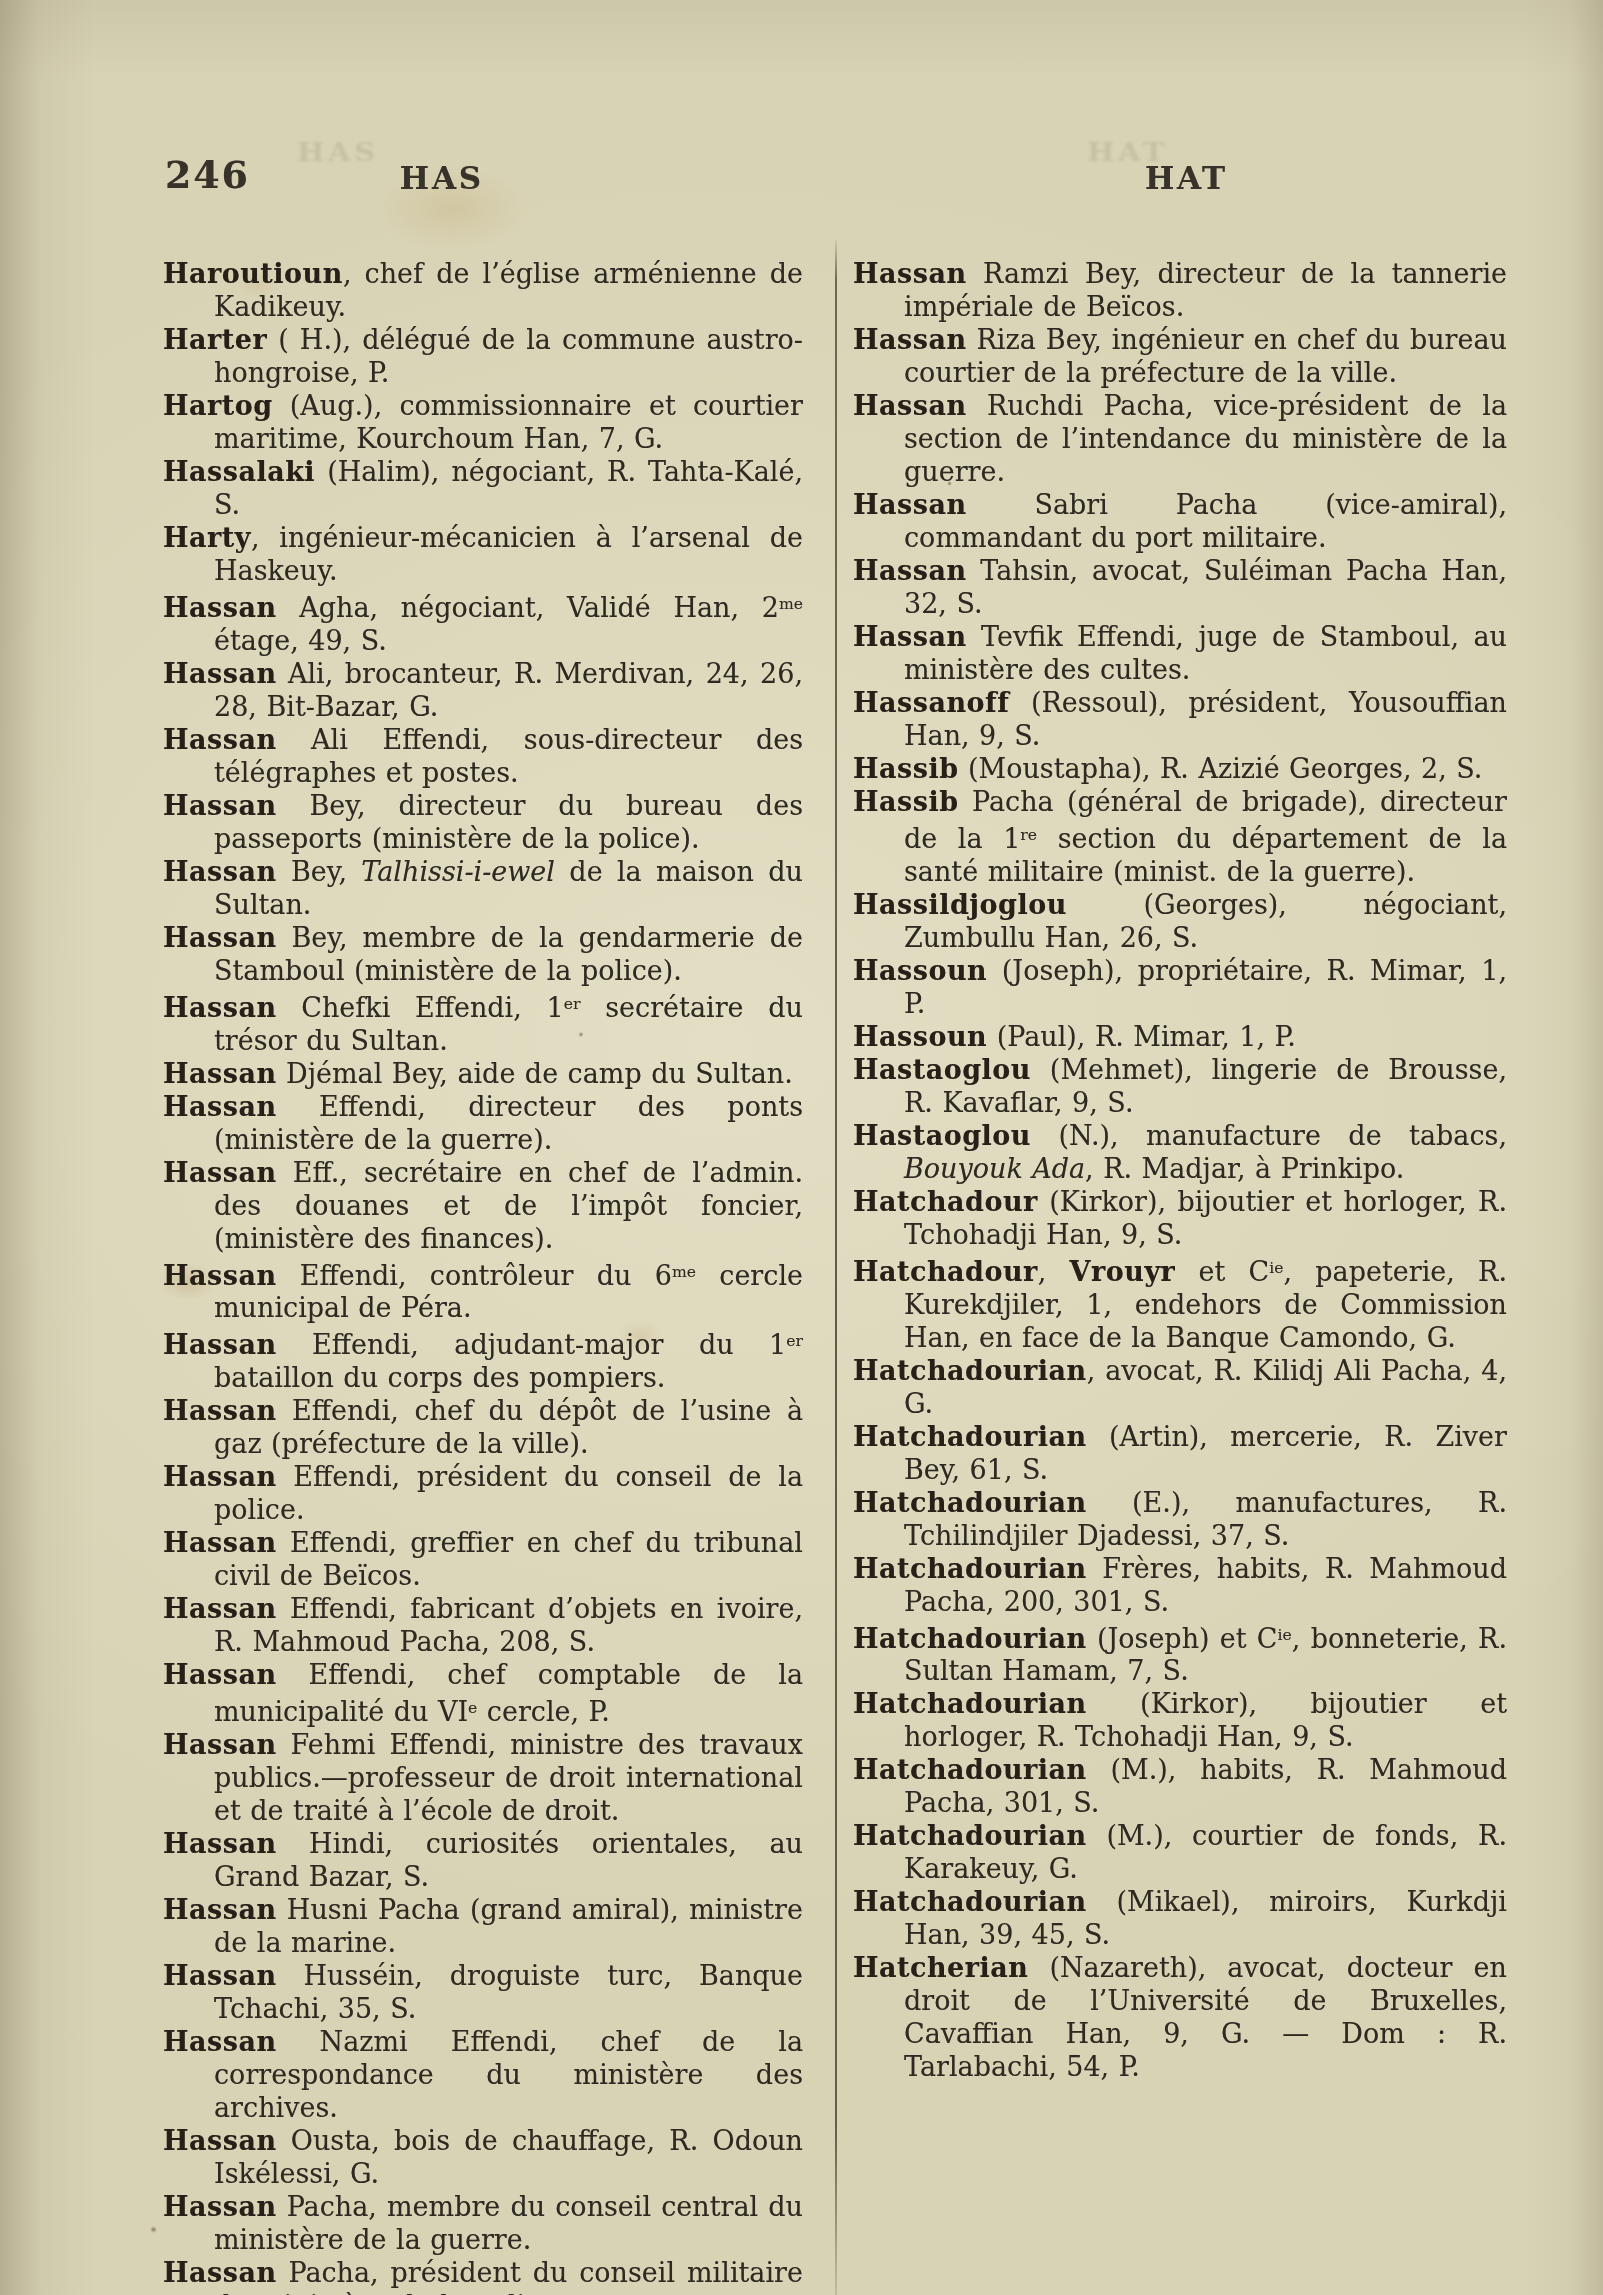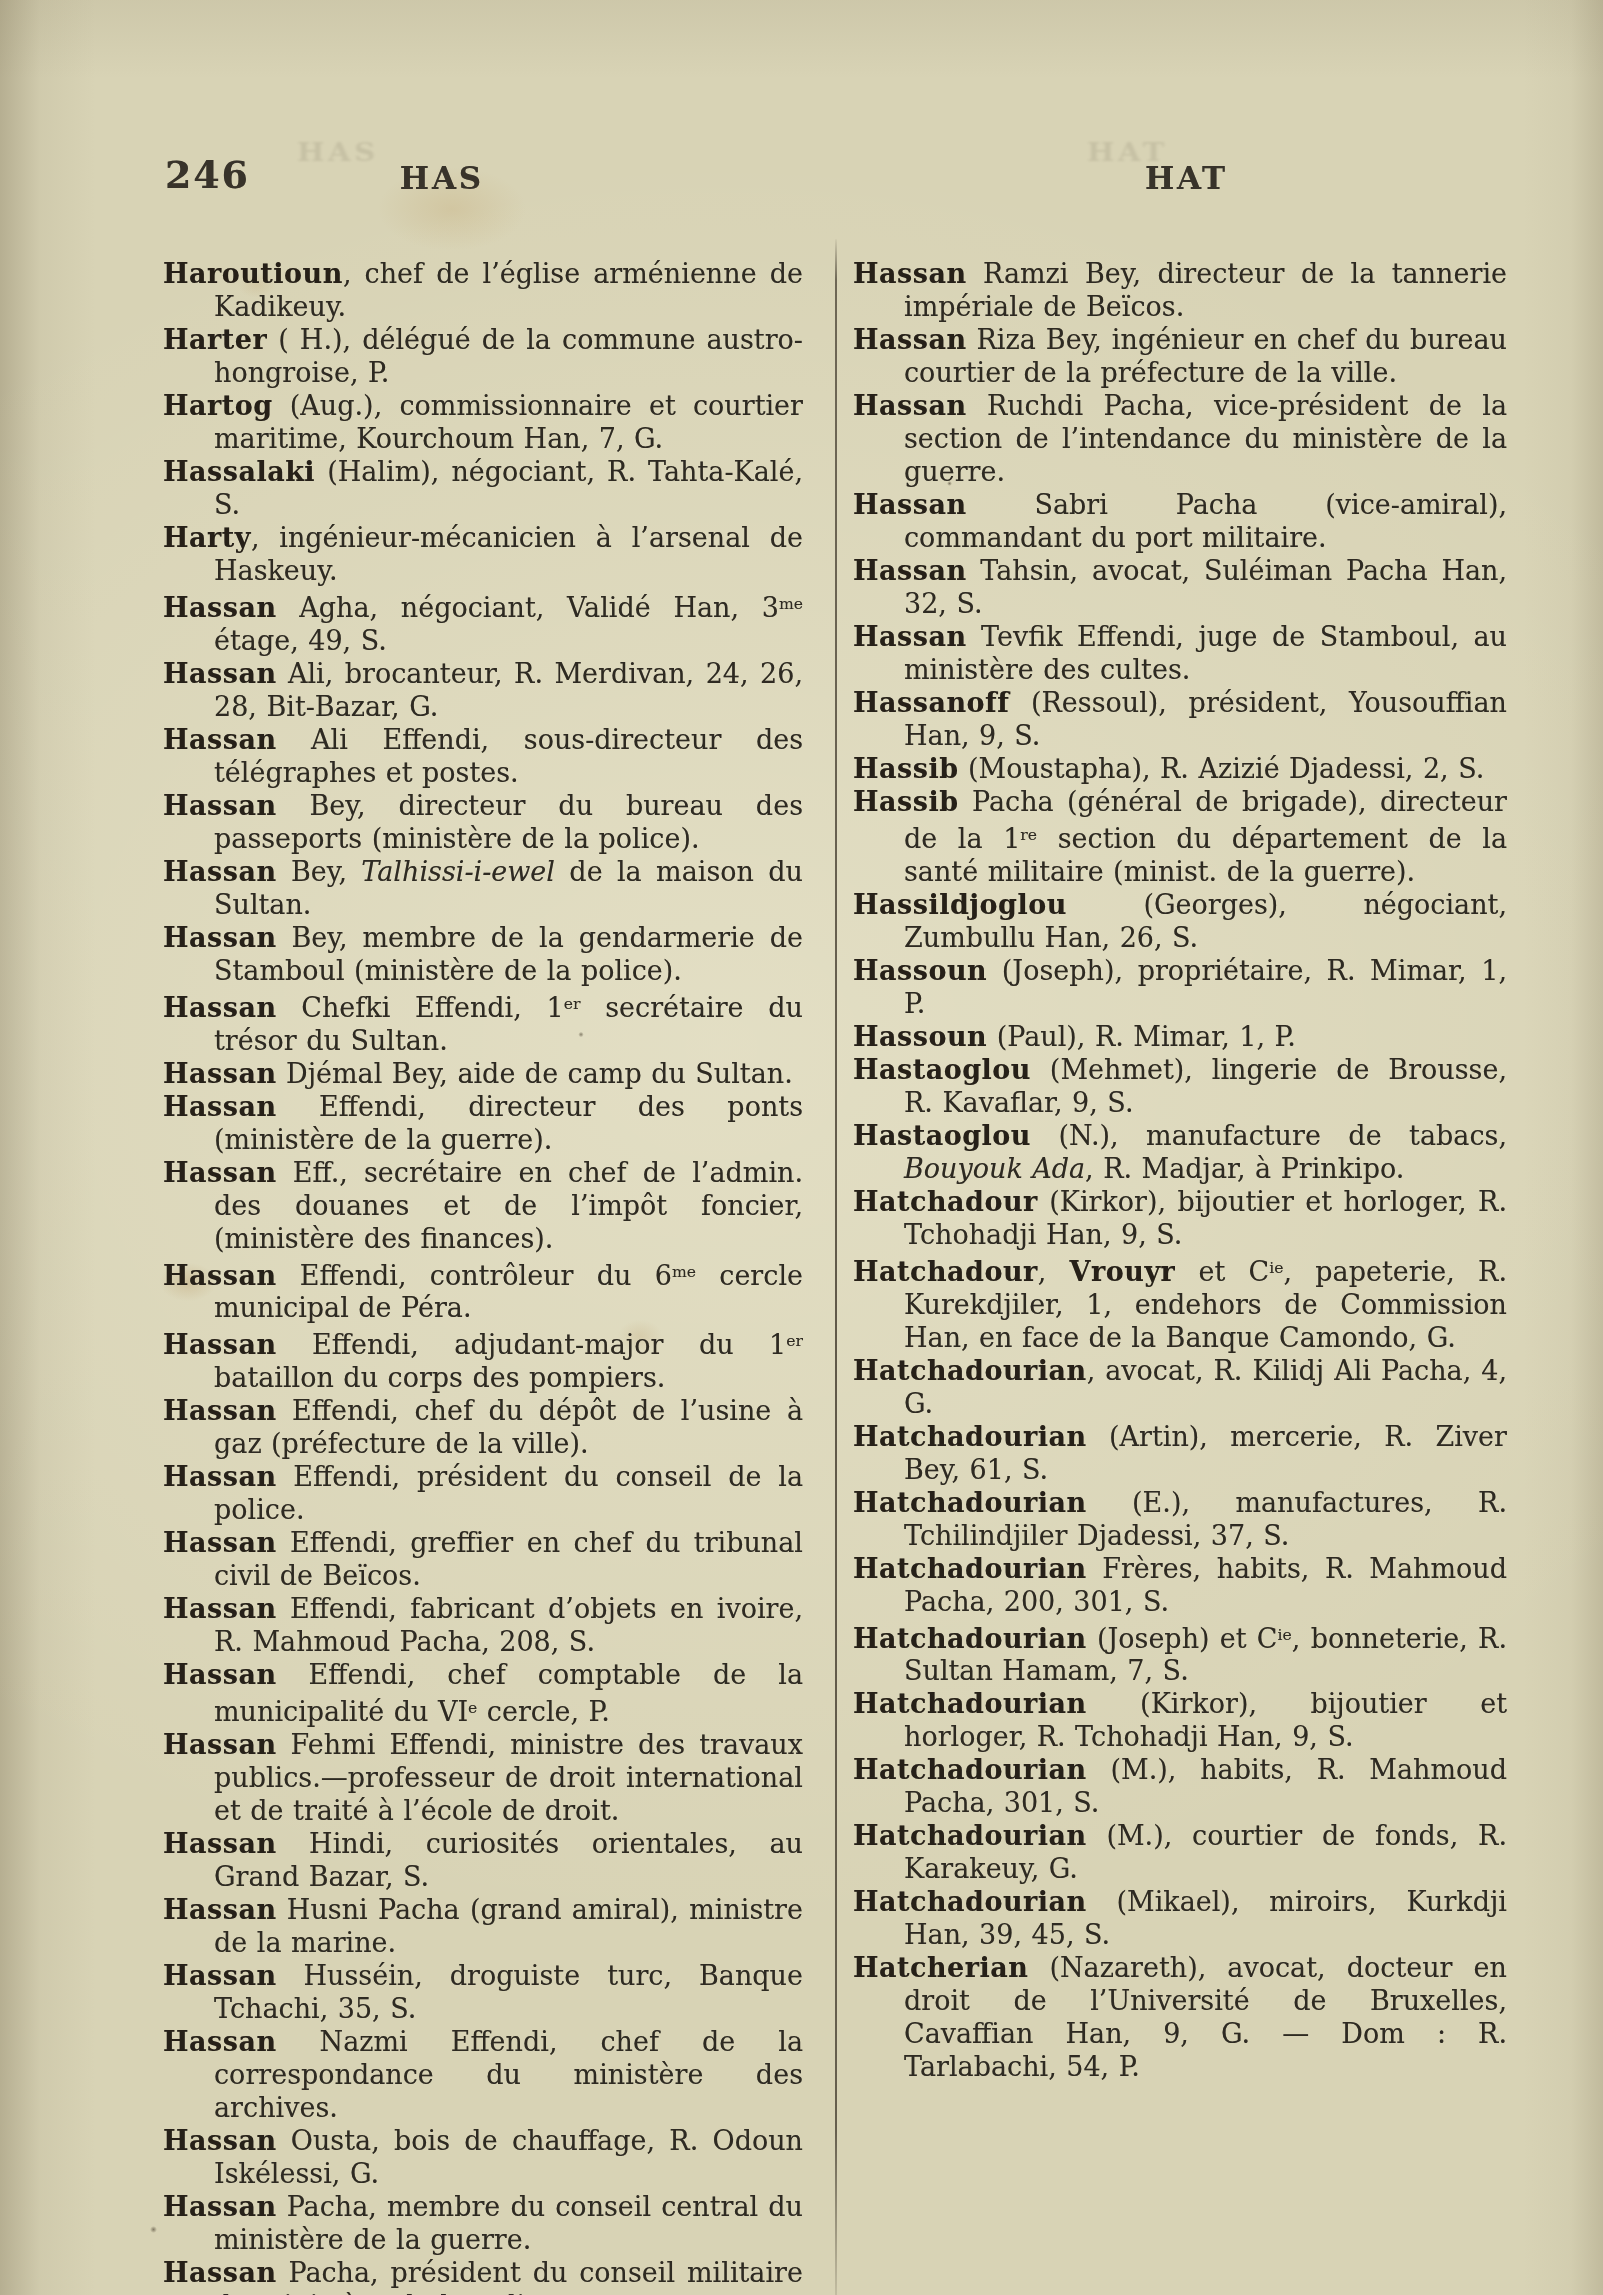--- a/index.html
+++ b/index.html
@@ -101,21 +101,21 @@
   <div class="running-head running-head-right">HAT</div>
 
   <div class="divider"></div>
 
   <div class="col col-left">
       <p class="entry"><span class="seg-b">Haroutioun</span><span class="seg-n">, chef de l’église arménienne de Kadikeuy.</span></p>
       <p class="entry"><span class="seg-b">Harter</span><span class="seg-n"> ( H.), délégué de la commune austro-hongroise, P.</span></p>
       <p class="entry"><span class="seg-b">Hartog</span><span class="seg-n"> (Aug.), commissionnaire et courtier maritime, Kourchoum Han, 7, G.</span></p>
       <p class="entry"><span class="seg-b">Hassalaki</span><span class="seg-n"> (Halim), négociant, R. Tahta-Kalé, S.</span></p>
       <p class="entry"><span class="seg-b">Harty</span><span class="seg-n">, ingénieur-mécanicien à l’arsenal de Haskeuy.</span></p>
-      <p class="entry"><span class="seg-b">Hassan</span><span class="seg-n"> Agha, négociant, Validé Han, 3</span><span class="seg-sup">me</span><span class="seg-n"> étage, 49, S.</span></p>
+      <p class="entry"><span class="seg-b">Hassan</span><span class="seg-n"> Agha, négociant, Validé Han, 2</span><span class="seg-sup">me</span><span class="seg-n"> étage, 49, S.</span></p>
       <p class="entry"><span class="seg-b">Hassan</span><span class="seg-n"> Ali, brocanteur, R. Merdivan, 24, 26, 28, Bit-Bazar, G.</span></p>
       <p class="entry"><span class="seg-b">Hassan</span><span class="seg-n"> Ali Effendi, sous-directeur des télégraphes et postes.</span></p>
       <p class="entry"><span class="seg-b">Hassan</span><span class="seg-n"> Bey, directeur du bureau des passeports (ministère de la police).</span></p>
       <p class="entry"><span class="seg-b">Hassan</span><span class="seg-n"> Bey, </span><span class="seg-i">Talhissi-i-ewel</span><span class="seg-n"> de la maison du Sultan.</span></p>
       <p class="entry"><span class="seg-b">Hassan</span><span class="seg-n"> Bey, membre de la gendarmerie de Stamboul (ministère de la police).</span></p>
       <p class="entry"><span class="seg-b">Hassan</span><span class="seg-n"> Chefki Effendi, 1</span><span class="seg-sup">er</span><span class="seg-n"> secrétaire du trésor du Sultan.</span></p>
       <p class="entry"><span class="seg-b">Hassan</span><span class="seg-n"> Djémal Bey, aide de camp du Sultan.</span></p>
       <p class="entry"><span class="seg-b">Hassan</span><span class="seg-n"> Effendi, directeur des ponts (ministère de la guerre).</span></p>
       <p class="entry"><span class="seg-b">Hassan</span><span class="seg-n"> Eff., secrétaire en chef de l’admin. des douanes et de l’impôt foncier, (ministère des finances).</span></p>
       <p class="entry"><span class="seg-b">Hassan</span><span class="seg-n"> Effendi, contrôleur du 6</span><span class="seg-sup">me</span><span class="seg-n"> cercle municipal de Péra.</span></p>
@@ -136,21 +136,21 @@
       <p class="entry"><span class="seg-b">Hassan</span><span class="seg-n"> Pacha, directeur de la police de Béchiktach.</span></p>
     </div>
   <div class="col col-right">
       <p class="entry"><span class="seg-b">Hassan</span><span class="seg-n"> Ramzi Bey, directeur de la tannerie impériale de Beïcos.</span></p>
       <p class="entry"><span class="seg-b">Hassan</span><span class="seg-n"> Riza Bey, ingénieur en chef du bureau courtier de la préfecture de la ville.</span></p>
       <p class="entry"><span class="seg-b">Hassan</span><span class="seg-n"> Ruchdi Pacha, vice-président de la section de l’intendance du ministère de la guerre.</span></p>
       <p class="entry"><span class="seg-b">Hassan</span><span class="seg-n"> Sabri Pacha (vice-amiral), commandant du port militaire.</span></p>
       <p class="entry"><span class="seg-b">Hassan</span><span class="seg-n"> Tahsin, avocat, Suléiman Pacha Han, 32, S.</span></p>
       <p class="entry"><span class="seg-b">Hassan</span><span class="seg-n"> Tevfik Effendi, juge de Stamboul, au ministère des cultes.</span></p>
       <p class="entry"><span class="seg-b">Hassanoff</span><span class="seg-n"> (Ressoul), président, Yousouffian Han, 9, S.</span></p>
-      <p class="entry"><span class="seg-b">Hassib</span><span class="seg-n"> (Moustapha), R. Azizié Djadessi, 2, S.</span></p>
+      <p class="entry"><span class="seg-b">Hassib</span><span class="seg-n"> (Moustapha), R. Azizié Georges, 2, S.</span></p>
       <p class="entry"><span class="seg-b">Hassib</span><span class="seg-n"> Pacha (général de brigade), directeur de la 1</span><span class="seg-sup">re</span><span class="seg-n"> section du département de la santé militaire (minist. de la guerre).</span></p>
       <p class="entry"><span class="seg-b">Hassildjoglou</span><span class="seg-n"> (Georges), négociant, Zumbullu Han, 26, S.</span></p>
       <p class="entry"><span class="seg-b">Hassoun</span><span class="seg-n"> (Joseph), propriétaire, R. Mimar, 1, P.</span></p>
       <p class="entry"><span class="seg-b">Hassoun</span><span class="seg-n"> (Paul), R. Mimar, 1, P.</span></p>
       <p class="entry"><span class="seg-b">Hastaoglou</span><span class="seg-n"> (Mehmet), lingerie de Brousse, R. Kavaflar, 9, S.</span></p>
       <p class="entry"><span class="seg-b">Hastaoglou</span><span class="seg-n"> (N.), manufacture de tabacs, </span><span class="seg-i">Bouyouk Ada</span><span class="seg-n">, R. Madjar, à Prinkipo.</span></p>
       <p class="entry"><span class="seg-b">Hatchadour</span><span class="seg-n"> (Kirkor), bijoutier et horloger, R. Tchohadji Han, 9, S.</span></p>
       <p class="entry"><span class="seg-b">Hatchadour</span><span class="seg-n">, </span><span class="seg-b">Vrouyr</span><span class="seg-n"> et C</span><span class="seg-sup">ie</span><span class="seg-n">, papeterie, R. Kurekdjiler, 1, endehors de Commission Han, en face de la Banque Camondo, G.</span></p>
       <p class="entry"><span class="seg-b">Hatchadourian</span><span class="seg-n">, avocat, R. Kilidj Ali Pacha, 4, G.</span></p>
       <p class="entry"><span class="seg-b">Hatchadourian</span><span class="seg-n"> (Artin), mercerie, R. Ziver Bey, 61, S.</span></p>

